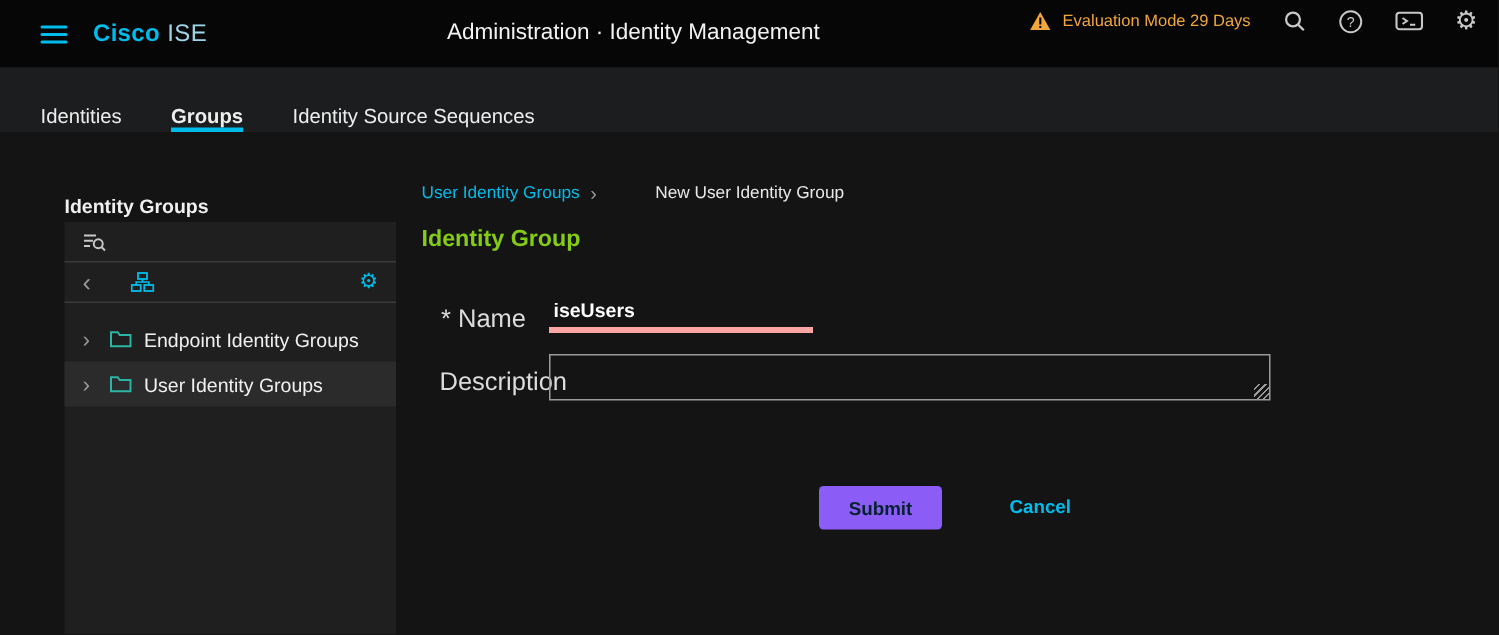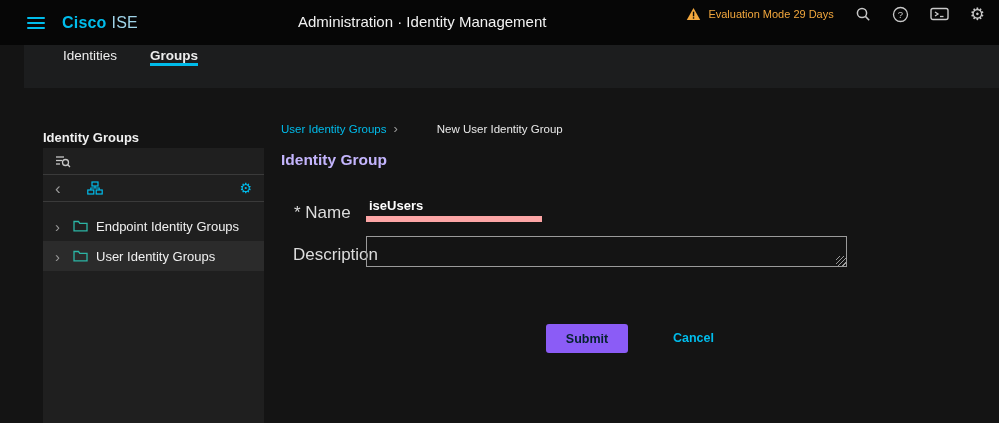--- a/index.html
+++ b/index.html
@@ -33,21 +33,21 @@
   }
   .eval { display: flex; align-items: center; gap: 7px; cursor: pointer; }
   .eval-text { color: #f2a73d; font-size: 11px; white-space: nowrap; }
   .icon-btn { display: flex; align-items: center; justify-content: center; cursor: pointer; }
   .gear-glyph { font-size: 17px; color: #c8c8c8; line-height: 1; font-family: "DejaVu Sans", sans-serif; }
 
   
   .tabbar {
     position: absolute; top: 45px; left: 0; right: 0; height: 43px;
     background: #1c1d1e;
-    display: flex; align-items: flex-start; padding-left: 39px; gap: 33px; margin-left: 24px;
+    display: flex; align-items: flex-end; padding-left: 27px; gap: 33px;
   }
   .tab {
     display: flex; align-items: center;
     font-size: 13.5px; color: #ededed; cursor: pointer;
     border-bottom: 3px solid transparent; padding-top: 3px;
     white-space: nowrap;
   }
   .tab.active { font-weight: bold; border-bottom-color: #00bceb; }
 
   
@@ -77,28 +77,28 @@
   
   .breadcrumb {
     position: absolute; left: 281px; top: 121px;
     font-size: 11.5px; display: flex; align-items: center; gap: 7px; white-space: nowrap;
   }
   .breadcrumb .link { color: #00bceb; cursor: pointer; }
   .breadcrumb .sep { color: #9a9a9a; font-size: 13px; }
   .breadcrumb .current { color: #e8e8e8; margin-left: 32px; }
   .page-heading {
     position: absolute; left: 281px; top: 151px;
-    font-size: 15.5px; font-weight: bold; color: #c4b5fd;
+    font-size: 15.5px; font-weight: bold; color: #84cc16;
   }
   .field-label { position: absolute; font-size: 17px; color: #dcdcdc; }
   .lbl-name { left: 294px; top: 203px; }
   .lbl-desc { left: 293px; top: 245px; }
   .name-input {
     position: absolute; left: 366px; top: 195px; width: 176px; height: 27px;
-    background: transparent; border: none; border-bottom: 6px solid #fca5a5;
+    background: transparent; border: none; border-bottom: 4px solid #fca5a5;
     color: #ffffff; font-weight: bold; font-size: 13px;
     font-family: "Liberation Sans", sans-serif;
     padding: 0 3px; outline: none; caret-color: #ffffff;
   }
   .desc-wrap {
     position: absolute; left: 366px; top: 236px; width: 481px; height: 31px;
   }
   .desc-textarea {
     width: 100%; height: 100%; resize: none;
     background: transparent; border: 1px solid #9a9a9a;
@@ -169,20 +169,21 @@
     </div>
     <div class="icon-btn">
       <span class="gear-glyph">⚙</span>
     </div>
   </div>
 </div>
 
 <div class="tabbar">
   <div class="tab">Identities</div>
   <div class="tab active">Groups</div>
+  <div class="tab">Identity Source Sequences</div>
 </div>
 
 <div class="sidebar-title">Identity Groups</div>
 
 <div class="sidebar-panel">
   <div class="panel-row">
     <span>
       <svg width="16" height="14" viewBox="0 0 16 14">
         <line x1="1" y1="3" x2="9" y2="3" stroke="#c8c8c8" stroke-width="1.3"></line>
         <line x1="1" y1="6.5" x2="7" y2="6.5" stroke="#c8c8c8" stroke-width="1.3"></line>

